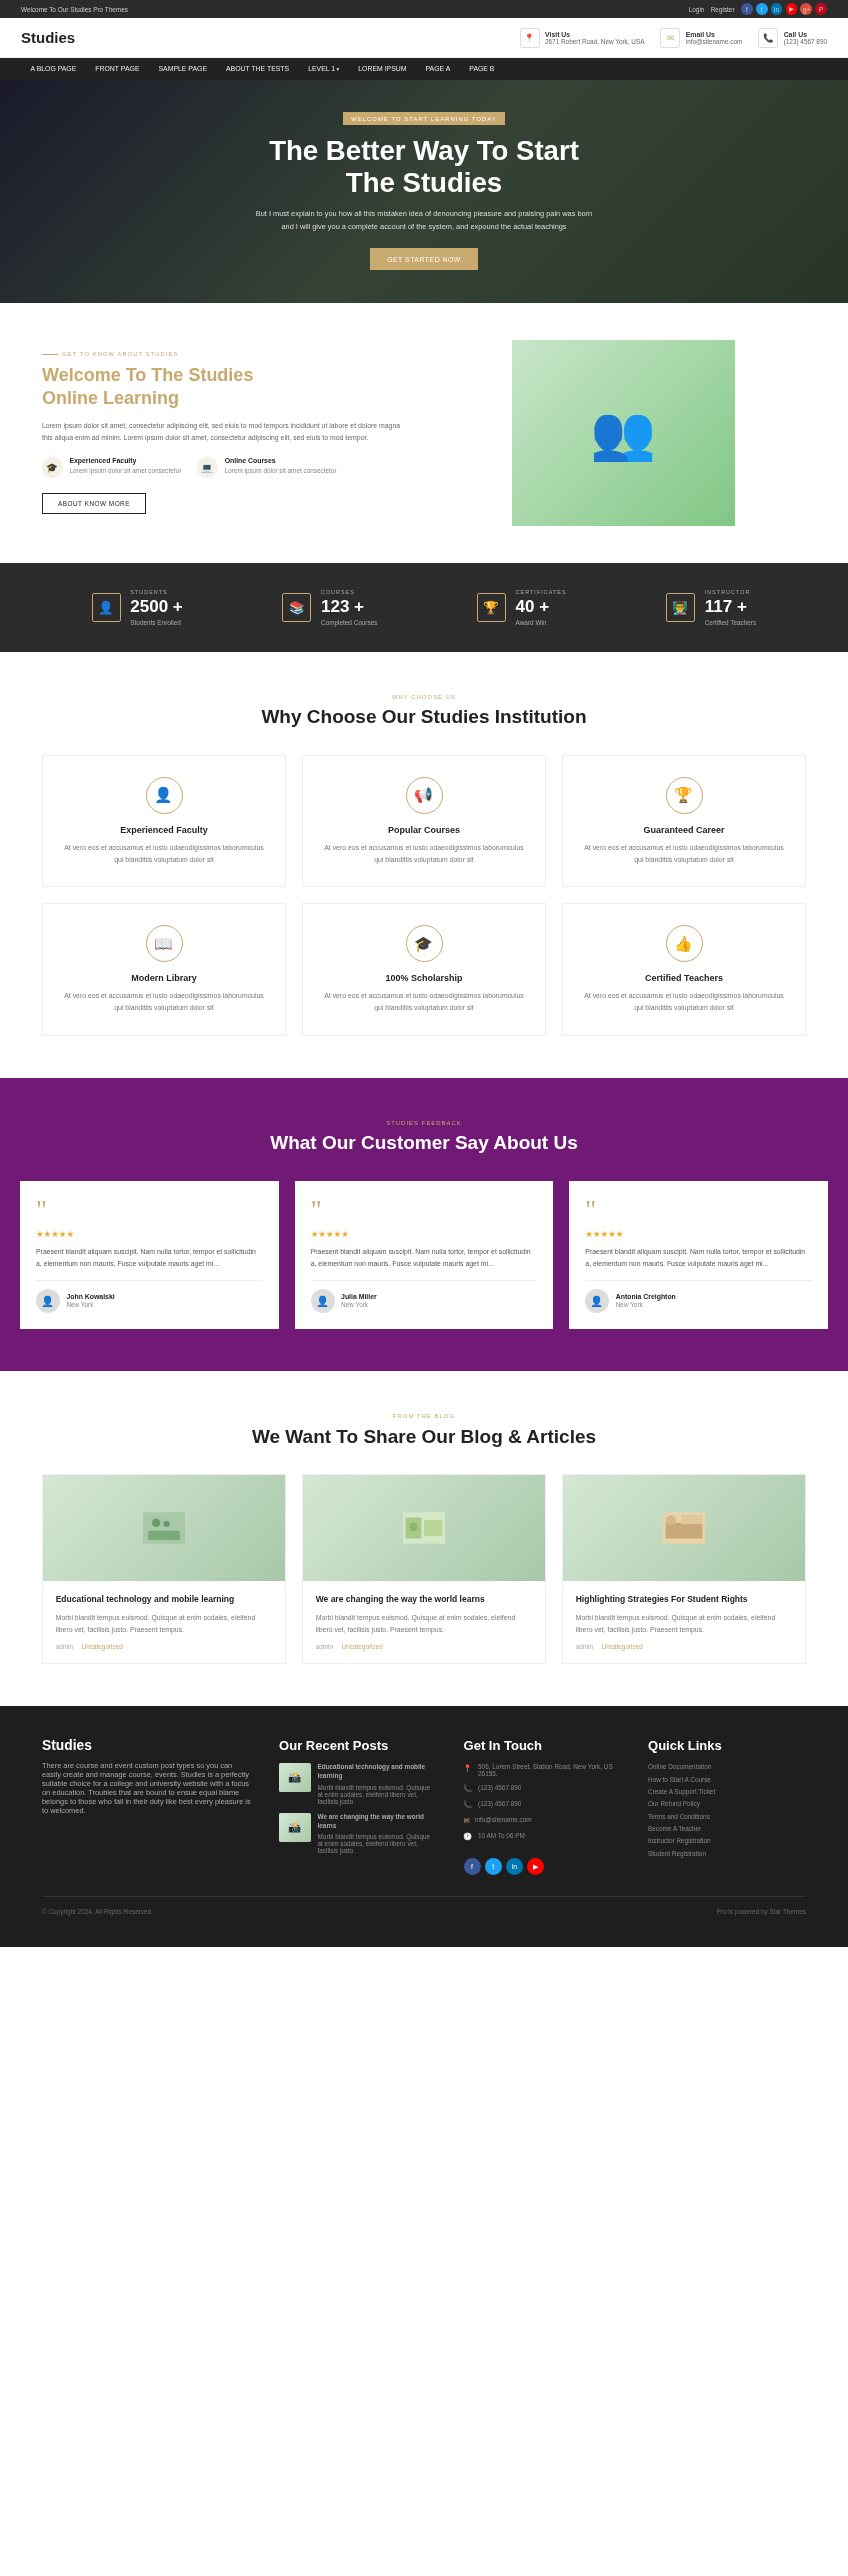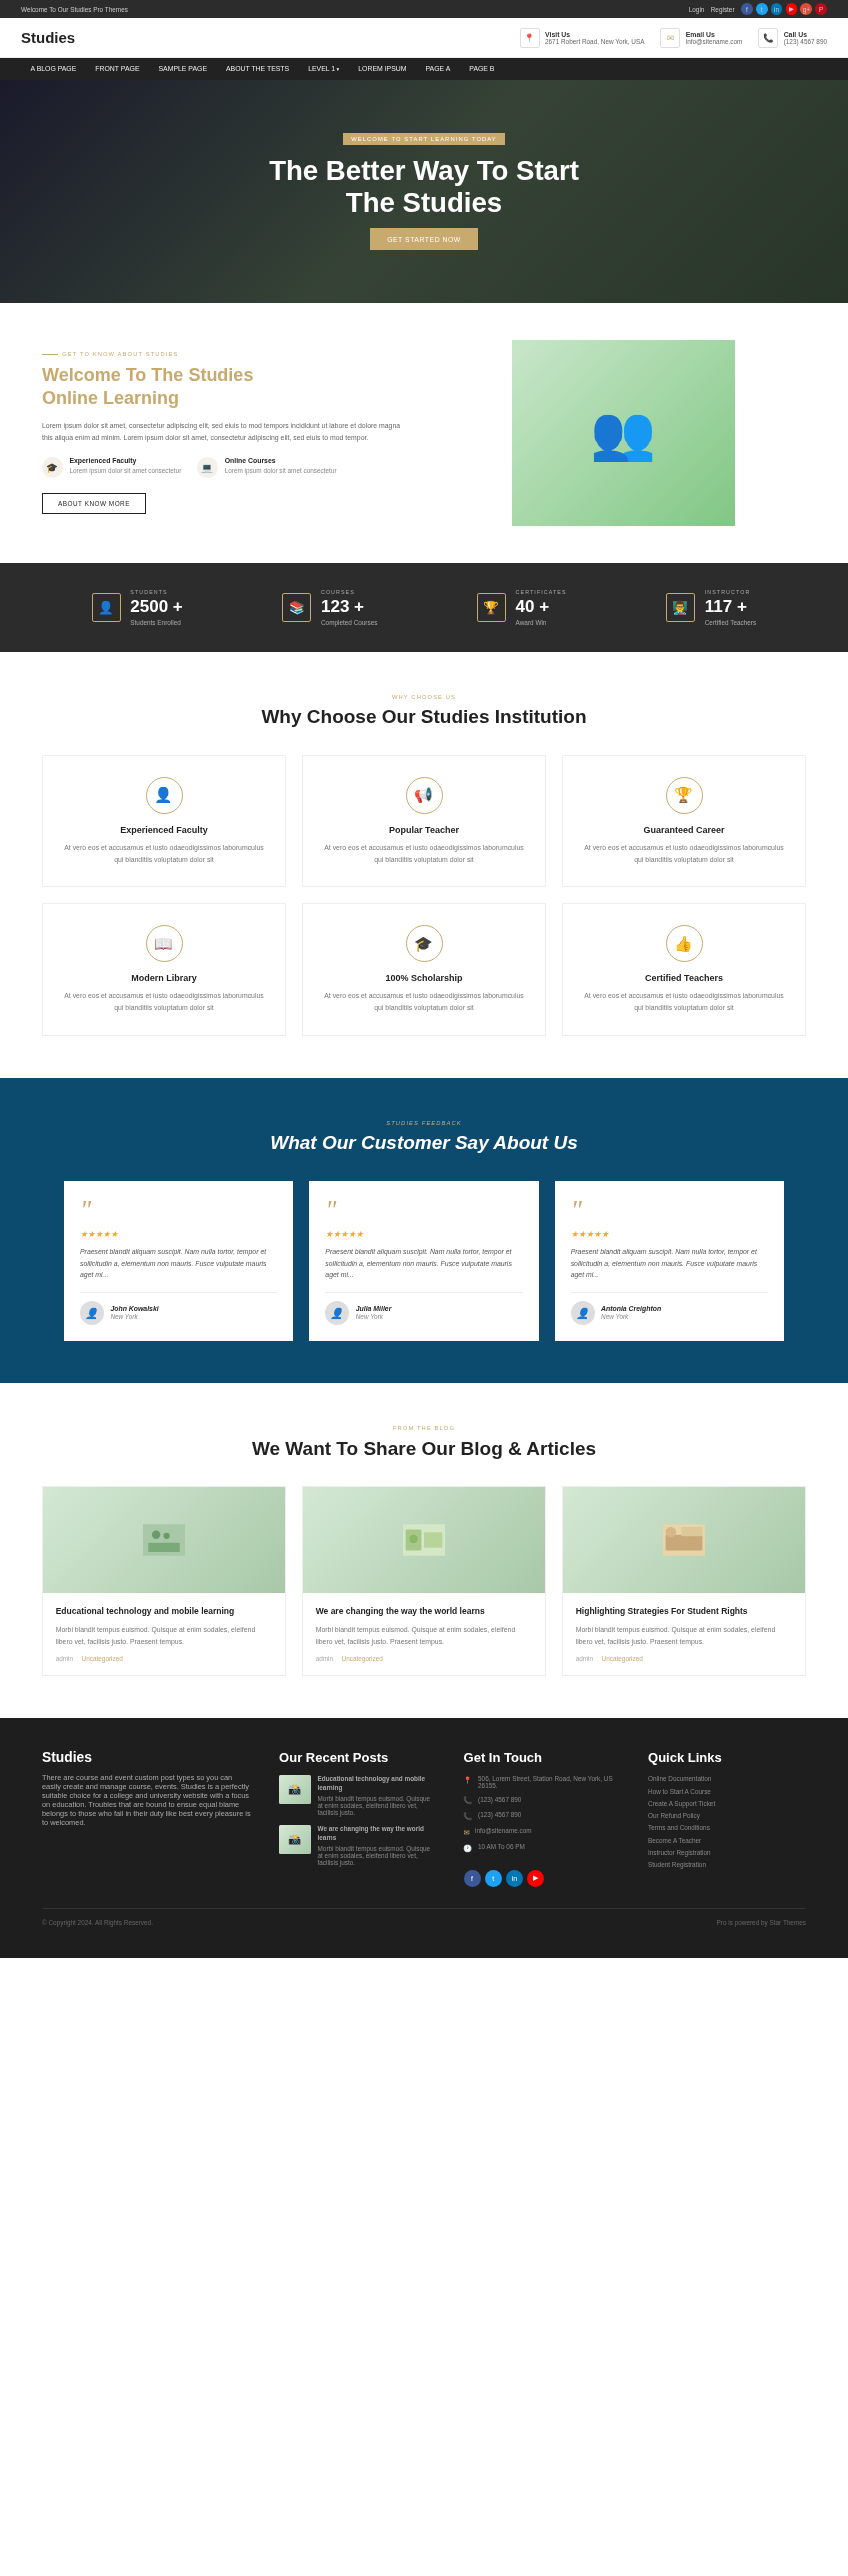--- a/index.html
+++ b/index.html
@@ -74,21 +74,21 @@
     .why-section .section-tag { justify-content: center; }
     .why-section .section-tag::before { display: none; }
     .why-section h2 { font-size: 19px; font-weight: bold; color: #222; margin-bottom: 26.5px; }
     .features-grid { display: grid; grid-template-columns: repeat(3, 1fr); gap: 16px; }
     .feature-card { border: 0.5px solid #eee; padding: 21px 16px; text-align: center; }
     .feature-card .icon-circle { width: 37px; height: 37px; border: 1.1px solid #c8a96e; border-radius: 50%; display: flex; align-items: center; justify-content: center; margin: 0 auto 10.6px; font-size: 15px; color: #c8a96e; }
     .feature-card h3 { font-size: 9px; color: #222; margin-bottom: 7.4px; font-weight: bold; }
     .feature-card p { font-size: 6.9px; color: #777; line-height: 1.7; }
 
     
-    .testimonials-section { background: #0c4a6e; padding: 42px 64px; font-style: italic; }
+    .testimonials-section { background: #701a75; padding: 42px 20px; }
     .testimonials-section .section-tag { justify-content: center; color: #c8a96e; }
     .testimonials-section .section-tag::before { display: none; }
     .testimonials-section h2 { font-size: 19px; font-weight: bold; color: #fff; text-align: center; margin-bottom: 26.5px; }
     .testimonials-grid { display: grid; grid-template-columns: repeat(3, 1fr); gap: 16px; }
     .testimonial-card { background: #fff; padding: 16px; position: relative; }
     .testimonial-card .quote-icon { font-size: 26.5px; color: #c8a96e; line-height: 1; margin-bottom: 5.3px; font-family: Georgia, serif; }
     .stars { color: #f5a623; font-size: 8.5px; margin-bottom: 7.4px; }
     .testimonial-card p { font-size: 6.9px; color: #555; line-height: 1.7; margin-bottom: 10.6px; }
     .testimonial-divider { border: none; border-top: 0.5px solid #eee; margin-bottom: 8.5px; }
     .testimonial-author { display: flex; align-items: center; gap: 6.4px; }
@@ -212,20 +212,21 @@
         <a href="#">PAGE B</a>
       </li>
   </ul>
 </nav>
 
 <section class="hero">
   <div class="hero-bg"></div>
   <div class="hero-content">
     <span class="hero-tag">WELCOME TO START LEARNING TODAY</span>
     <h1>The Better Way To Start The Studies</h1>
+    <p>But I must explain to you how all this mistaken idea of denouncing pleasure and praising pain was born and I will give you a complete account of the system, and expound the actual teachings</p>
     <a href="#" class="btn-primary">GET STARTED NOW</a>
   </div>
 </section>
 
 <section class="about-section">
   <div class="about-text">
     <div class="section-tag">GET TO KNOW ABOUT STUDIES</div>
     <h2>
       <span>Welcome To The</span>
       <span style="color:#c8a96e">Studies</span><br>
@@ -294,21 +295,21 @@
   <div class="section-tag">WHY CHOOSE US</div>
   <h2>Why Choose Our Studies Institution</h2>
   <div class="features-grid">
     <div class="feature-card">
       <div class="icon-circle">👤</div>
       <h3>Experienced Faculty</h3>
       <p>At vero eos et accusamus et iusto odaeodigissimos laborumculus qui blanditiis voluptatum dolor sit</p>
     </div>
     <div class="feature-card">
       <div class="icon-circle">📢</div>
-      <h3>Popular Teacher</h3>
+      <h3>Popular Courses</h3>
       <p>At vero eos et accusamus et iusto odaeodigissimos laborumculus qui blanditiis voluptatum dolor sit</p>
     </div>
     <div class="feature-card">
       <div class="icon-circle">🏆</div>
       <h3>Guaranteed Career</h3>
       <p>At vero eos et accusamus et iusto odaeodigissimos laborumculus qui blanditiis voluptatum dolor sit</p>
     </div>
     <div class="feature-card">
       <div class="icon-circle">📖</div>
       <h3>Modern Library</h3>

